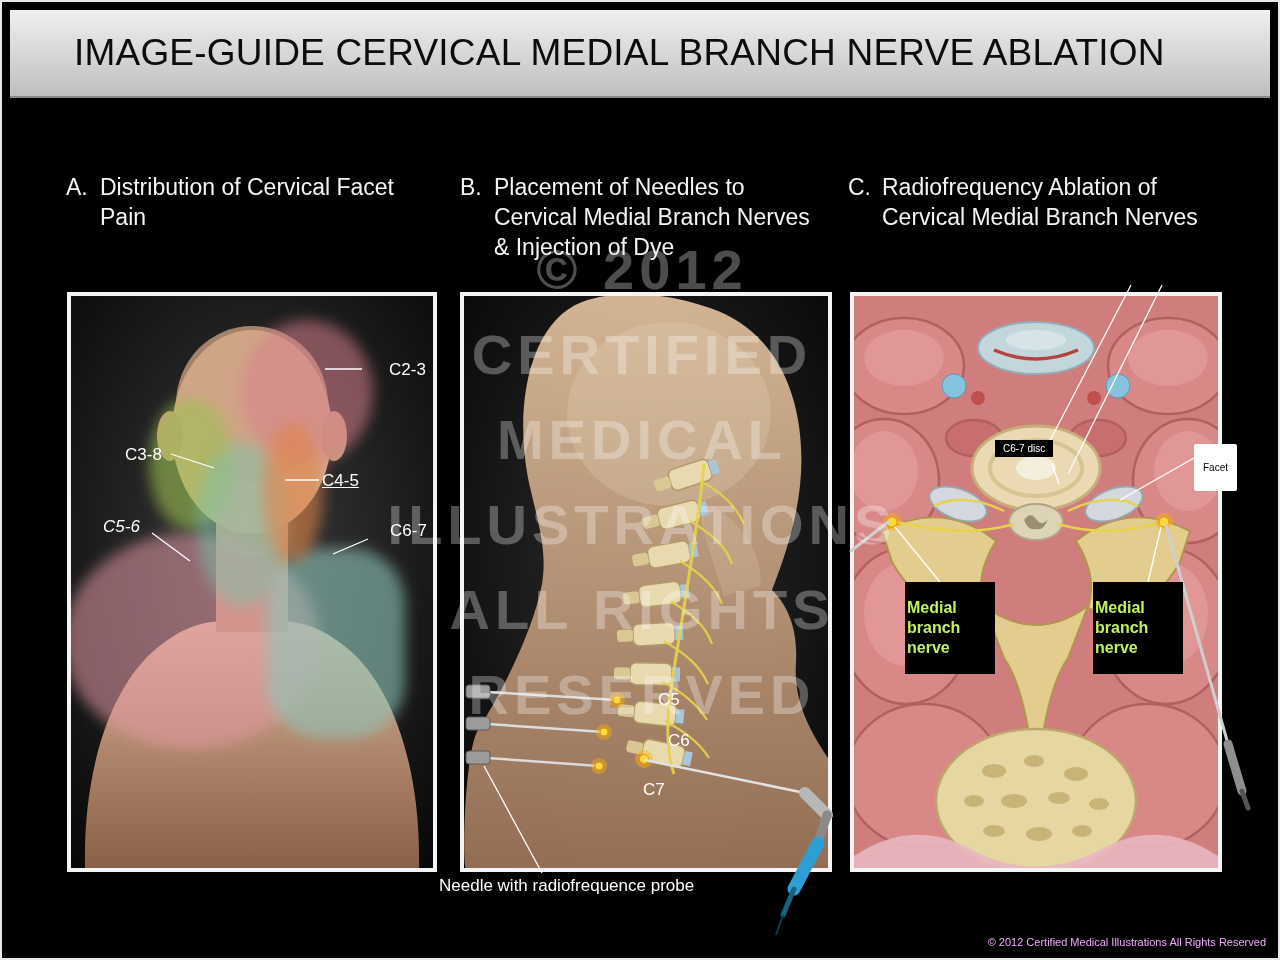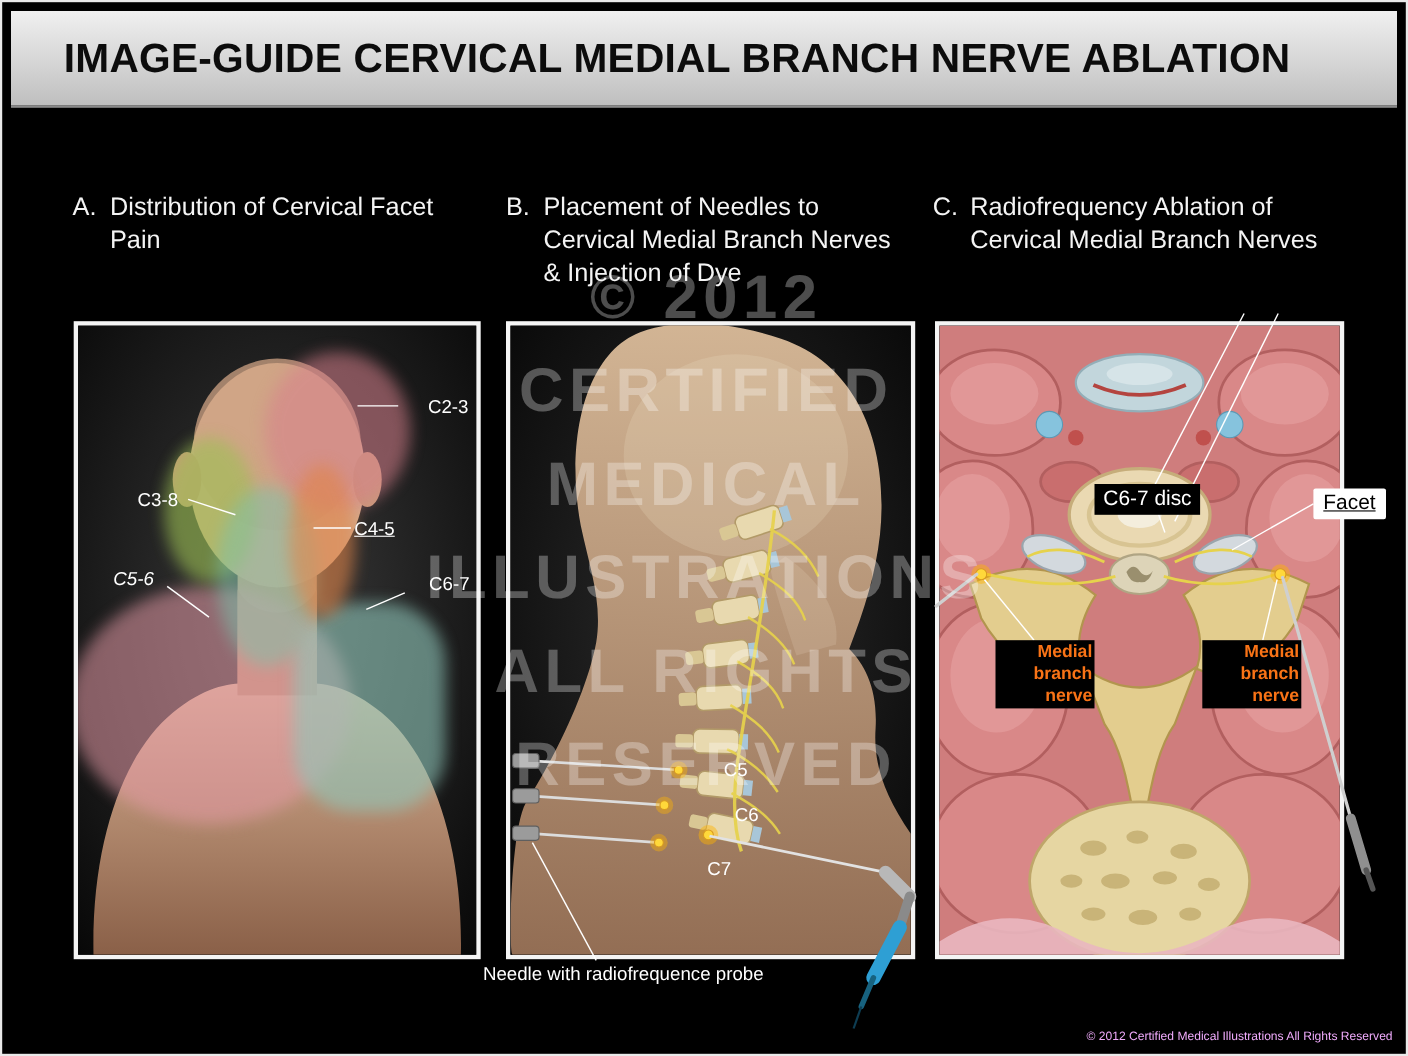--- a/index.html
+++ b/index.html
@@ -2,21 +2,21 @@
 <html><head>
 <meta charset="utf-8">
 <style>
   html,body{margin:0;padding:0;background:#000;}
   .page{position:relative;width:1280px;height:960px;background:#000;overflow:hidden;
         font-family:"Liberation Sans",sans-serif;border:2px solid #e9e9e9;box-sizing:border-box;}
   
   .titlebar{position:absolute;left:8px;top:8px;right:8px;height:86px;
             background:linear-gradient(#f0f0f0,#bfbfbf);
             display:flex;align-items:center;z-index:10;border-bottom:2px solid #8a8a8a;}
-  .titlebar h1{margin:0 0 0 48px;font-size:37px;font-weight:700;letter-spacing:.2px;color:#0c0c0c;}
+  .titlebar h1{margin:0 0 0 64px;font-size:37px;font-weight:400;letter-spacing:.2px;color:#0c0c0c;}
   
   .heading{position:absolute;display:flex;color:#f4f4f4;font-size:23px;line-height:30px;z-index:4;}
   .heading .hp{width:34px;flex:0 0 34px;}
   .heading-a{left:64px;top:170px;width:345px;}
   .heading-b{left:458px;top:170px;width:360px;}
   .heading-c{left:846px;top:170px;width:360px;}
   
   .panel{position:absolute;border:4px solid #f4f4f4;background:#000;z-index:1;}
   .panel svg{display:block;}
   .panel-a{left:65px;top:290px;width:362px;height:572px;}
@@ -29,25 +29,25 @@
   .lbl-c23{left:363px;top:358px;margin-left:24px;}
   .lbl-c34{left:123px;top:443px;}
   .lbl-c45{left:320px;top:469px;text-decoration:underline;}
   .lbl-c56{left:101px;top:515px;font-style:italic;}
   .lbl-c67{left:388px;top:519px;text-align:right;}
   .lbl-c5{left:656px;top:676px;margin-top:12px;}
   .lbl-c6{left:666px;top:729px;}
   .lbl-c7{left:641px;top:778px;}
   .lbl-caption{left:437px;top:874px;}
   .lbl-spinal{left:1112px;top:234px;width:148px;white-space:normal;font-weight:700;font-size:16px;line-height:21px;}
-  .box{position:absolute;z-index:4;font-size:19px;}
+  .box{position:absolute;z-index:4;font-size:10px;}
   .box-disc{left:993px;top:438px;background:#000;color:#fff;padding:3px 8px;}
-  .box-facet{left:1192px;top:442px;background:#fff;color:#000;padding:3px 9px;border-radius:2px;text-decoration:underline;}
-  .box-medial{width:86px;background:#000;color:#f97316;text-align:right;font-weight:700;
-              font-size:16px;line-height:20px;padding:1px 2px;}
+  .box-facet{left:1192px;top:442px;background:#fff;color:#000;padding:18px 9px;border-radius:2px;}
+  .box-medial{width:86px;background:#000;color:#bef264;text-align:left;font-weight:700;
+              font-size:16px;line-height:20px;padding:16px 2px;}
   .box-medial-left{left:903px;top:580px;}
   .box-medial-right{left:1091px;top:580px;}
   
   .watermark{position:absolute;left:0;top:225px;width:1280px;text-align:center;z-index:6;
              pointer-events:none;color:rgba(255,255,255,.30);font-weight:700;font-size:56px;
              letter-spacing:5px;line-height:85px;}
   
   .footer{position:absolute;right:12px;top:934px;color:#f0abfc;font-size:11px;z-index:4;}
 </style>
 </head>

